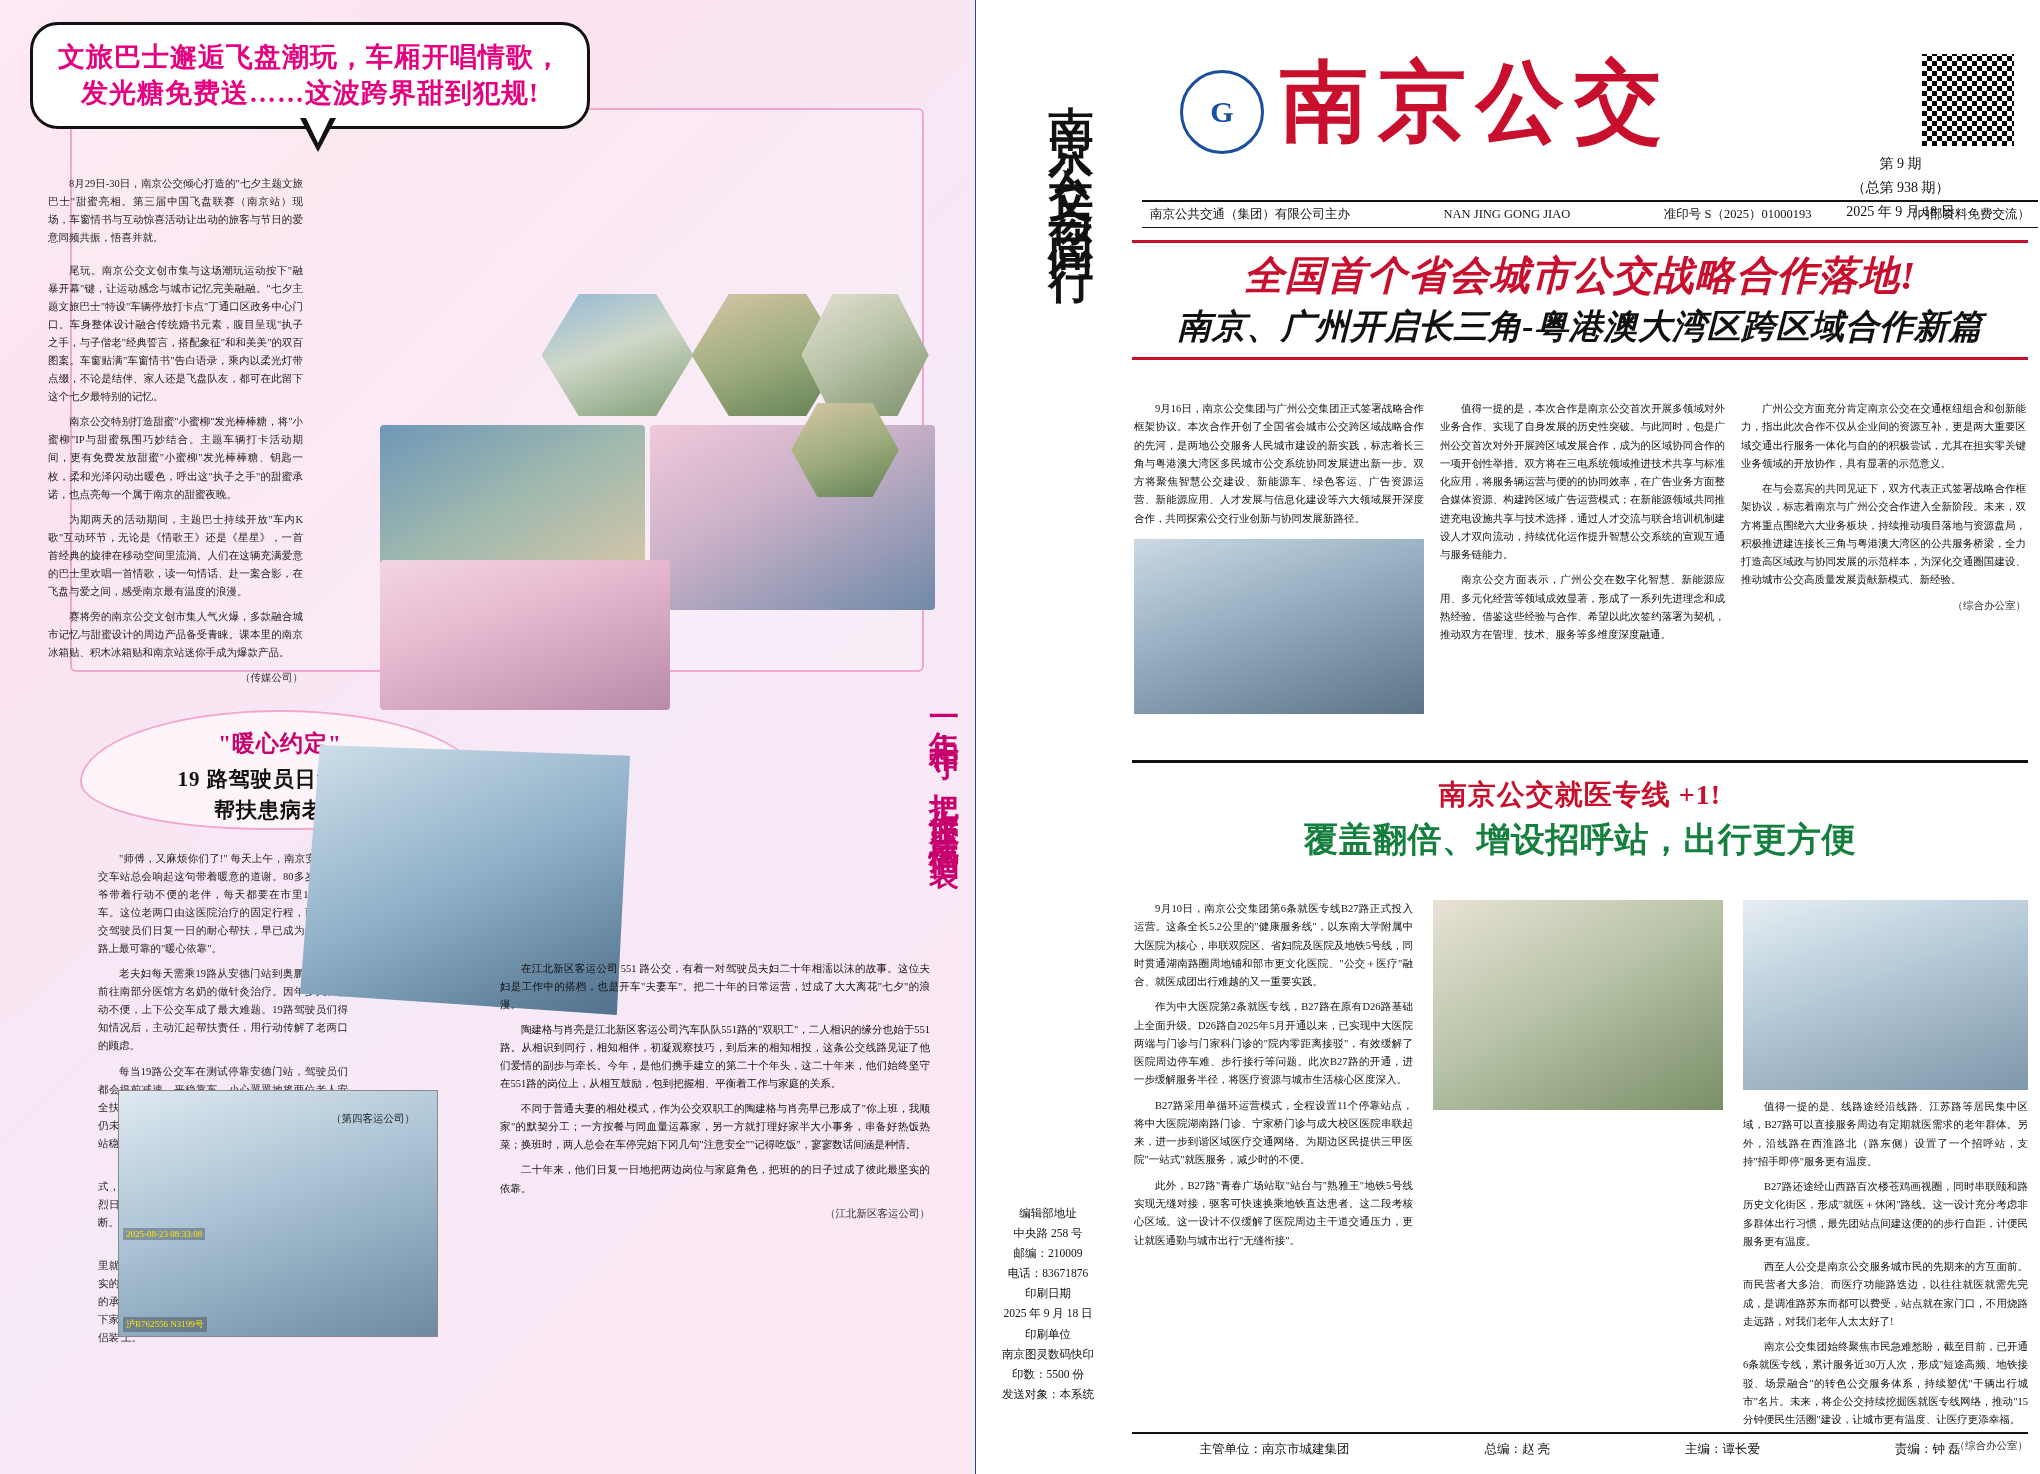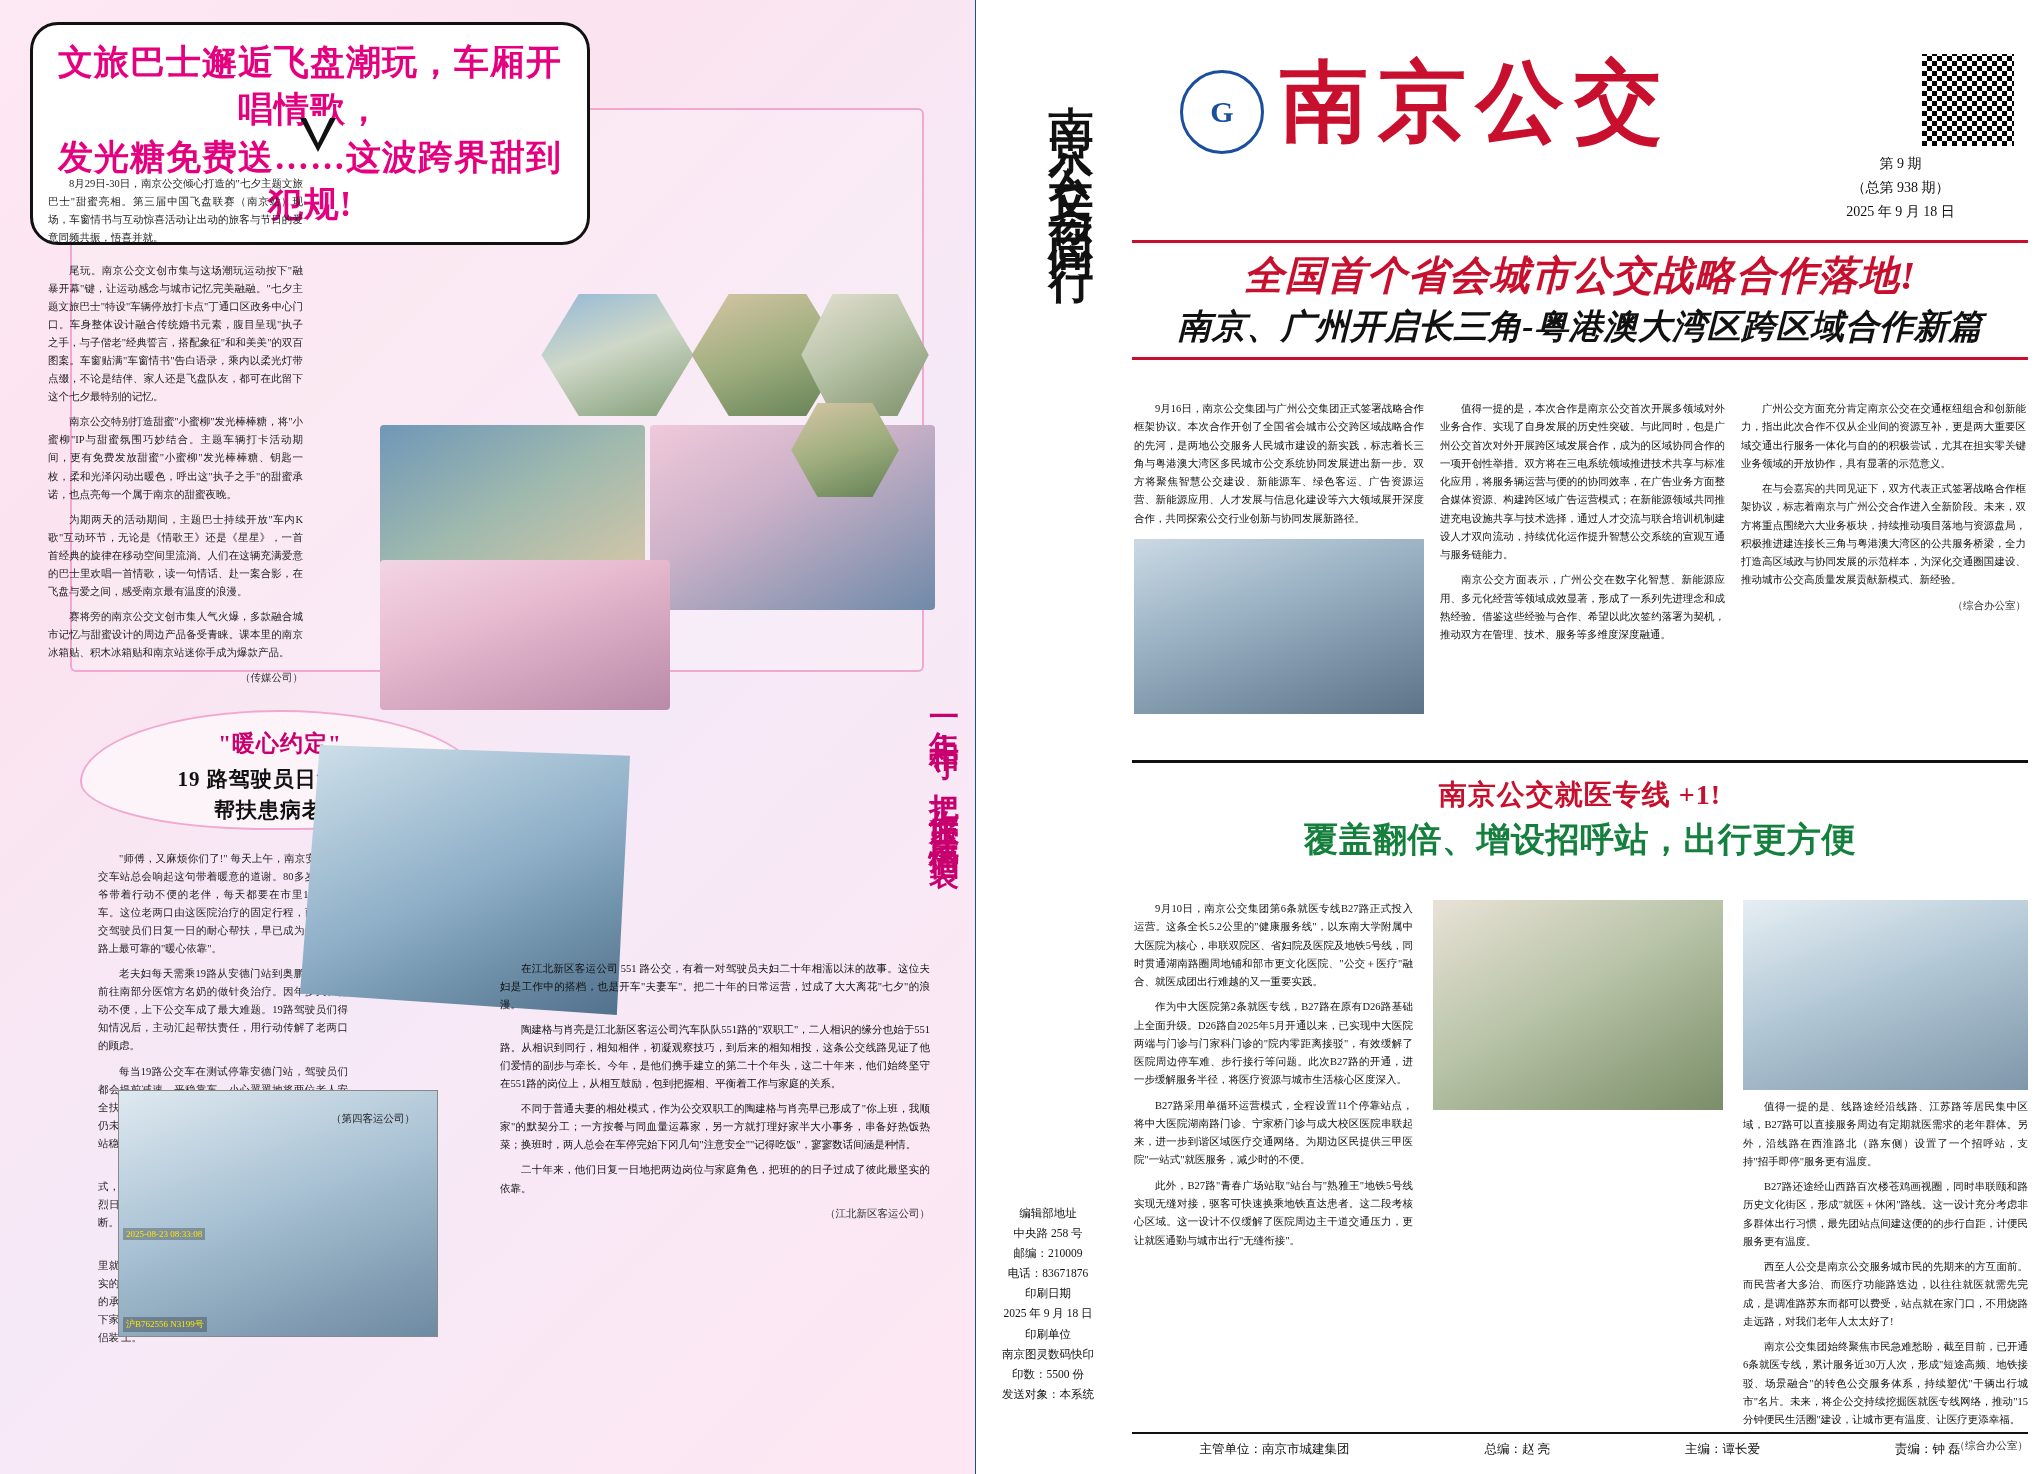--- a/index.html
+++ b/index.html
@@ -13,21 +13,21 @@
 
   .masthead-left{position:absolute;left:78px;top:48px;width:150px;}
   .mast-logo{font-family:"Liberation Serif",serif;font-size:22px;color:#1a4fa0;letter-spacing:2px;
     border-top:2px solid #1a4fa0;border-bottom:2px solid #1a4fa0;padding:4px 0;text-align:center;font-weight:bold;}
   .mast-date{font-size:12px;color:#1a4fa0;margin-top:5px;text-align:center;letter-spacing:0.5px;}
 
   .article-a{position:absolute;left:70px;top:108px;width:850px;height:560px;
     border:2px solid #f0a8cf;border-radius:6px;background:rgba(255,255,255,0.18);}
   .bubble{position:absolute;left:30px;top:22px;width:560px;background:#ffffff;border:3px solid #111;border-radius:28px;
     padding:14px 18px;box-sizing:border-box;}
-  .bubble-t1{font-size:35px;font-weight:bold;color:#e5007f;text-align:center;line-height:1.35;letter-spacing:1px;}
+  .bubble-t1{font-size:27px;font-weight:bold;color:#e5007f;text-align:center;line-height:1.35;letter-spacing:1px;}
   .bubble-tail{position:absolute;left:300px;top:118px;width:0;height:0;border-left:18px solid transparent;
     border-right:18px solid transparent;border-top:34px solid #111;}
   .bubble-tail2{position:absolute;left:305px;top:116px;width:0;height:0;border-left:13px solid transparent;
     border-right:13px solid transparent;border-top:27px solid #fff;z-index:3;}
 
   .col-text{font-size:10.5px;line-height:1.72;color:#222;text-align:justify;
     font-family:"Liberation Serif",serif;}
   .a-lead{position:absolute;left:48px;top:175px;width:255px;}
   .a-lead p{margin:0 0 7px 0;text-indent:2em;}
   .a-body{position:absolute;left:48px;top:262px;width:255px;}
@@ -202,20 +202,26 @@
 
     <div class="nameplate">
       <div class="np-logo">G</div>
       <div class="np-title">南京公交</div>
       <div class="qr"></div>
       <div class="np-meta">
         <div>第 9 期</div>
         <div>（总第 938 期）</div>
         <div>2025 年 9 月 18 日</div>
       </div>
+      <div class="np-bar">
+        <span>南京公共交通（集团）有限公司主办</span>
+        <span>NAN JING GONG JIAO</span>
+        <span>准印号 S（2025）01000193</span>
+        <span>（内部资料免费交流）</span>
+      </div>
     </div>
 
     <div class="hl1">
       <div class="hl1-a">全国首个省会城市公交战略合作落地!</div>
       <div class="hl1-b">南京、广州开启长三角-粤港澳大湾区跨区域合作新篇</div>
     </div>
 
     <div class="r-cols">
       <div style="display:flex;gap:16px;">
         <div class="r-col" style="width:290px;">

